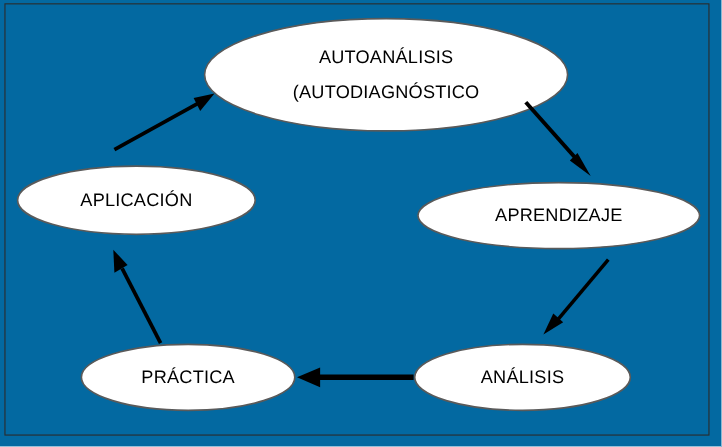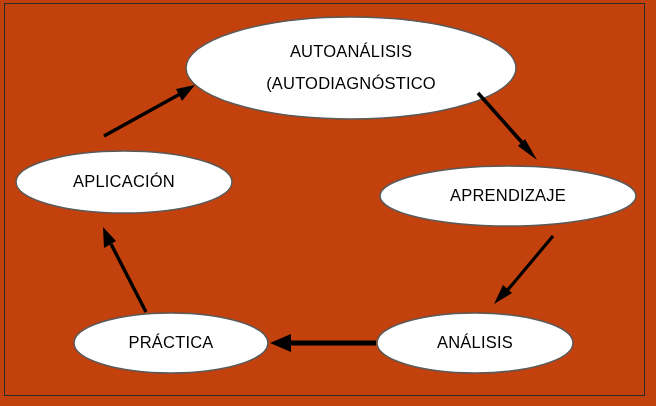--- a/index.html
+++ b/index.html
@@ -8,21 +8,21 @@
     padding: 0;
     background: #ffffff;
   }
   body {
     font-family: "Liberation Sans", sans-serif;
   }
   #canvas {
     position: relative;
     width: 656px;
     height: 406px;
-    background: #c2410c;
+    background: #0369a1;
     overflow: hidden;
   }
   #frame {
     position: absolute;
     left: 4px;
     top: 3px;
     width: 641px;
     height: 393px;
     border: 1.4px solid #2b2b2b;
     box-sizing: border-box;

